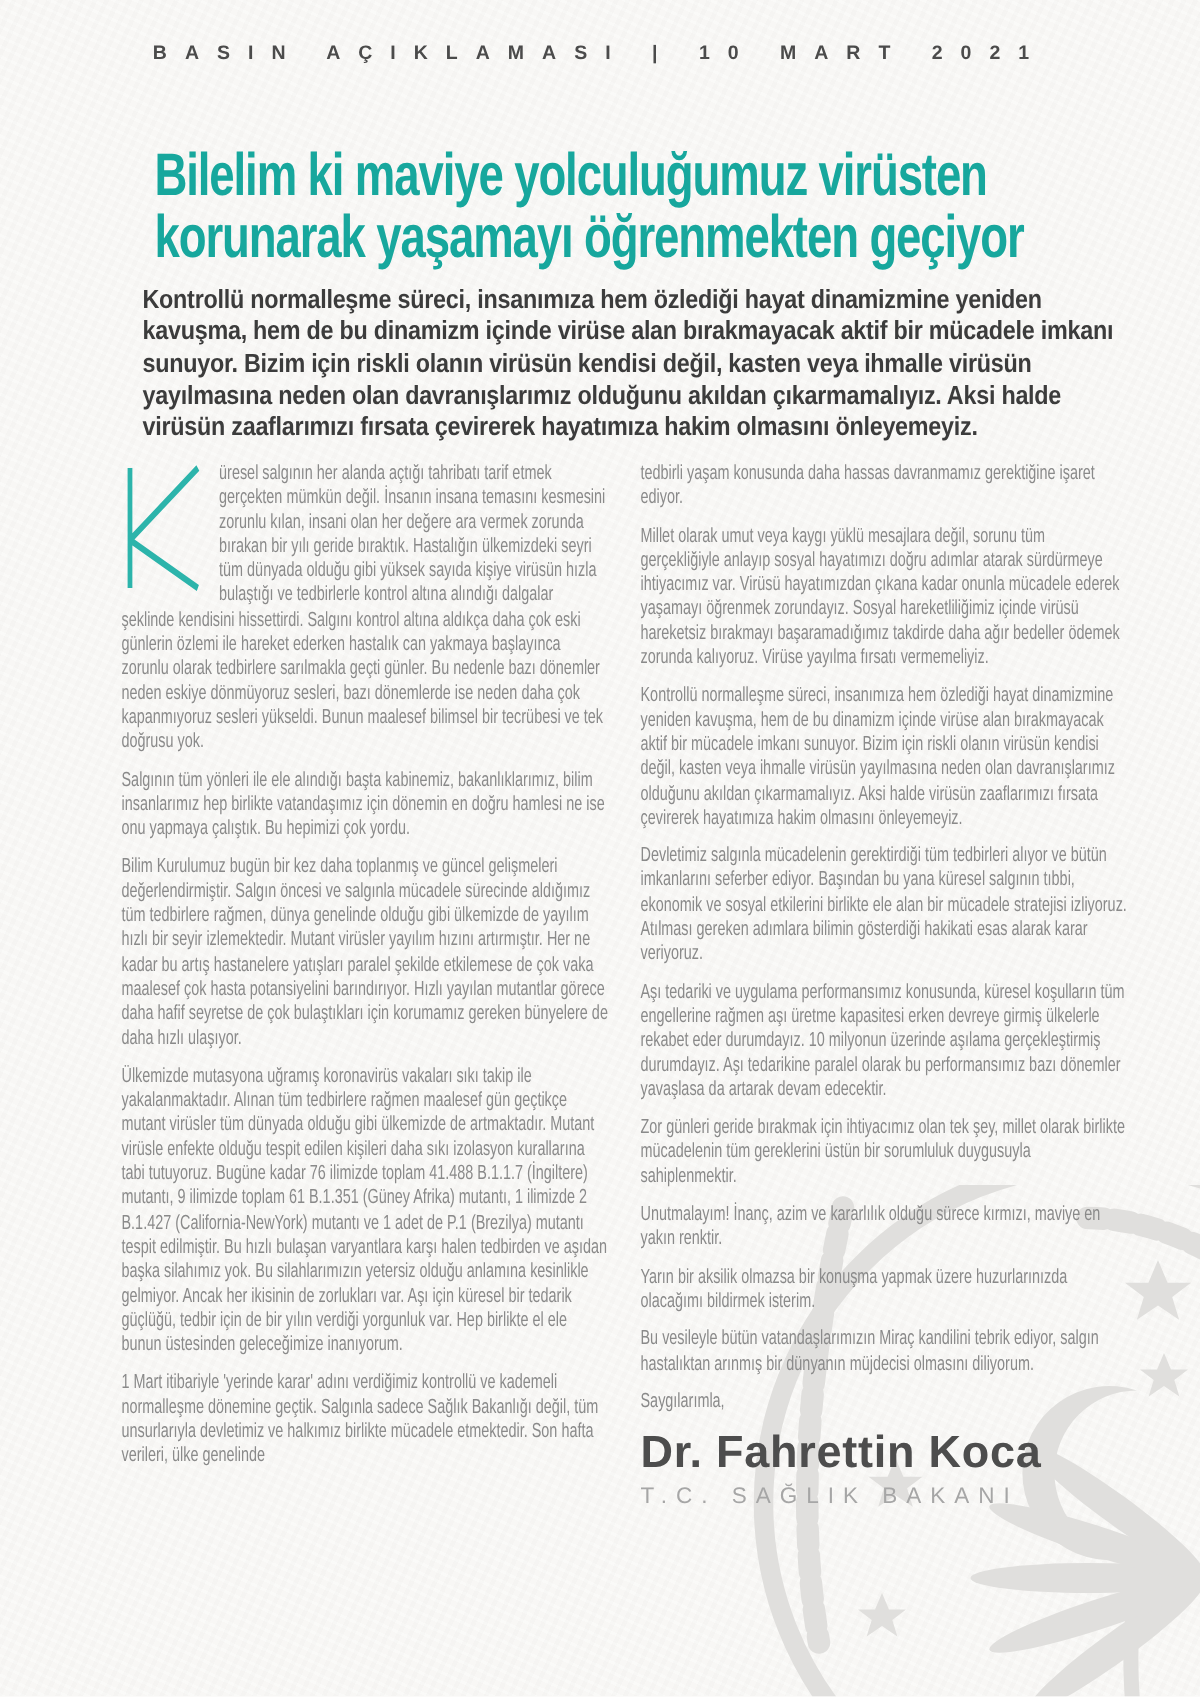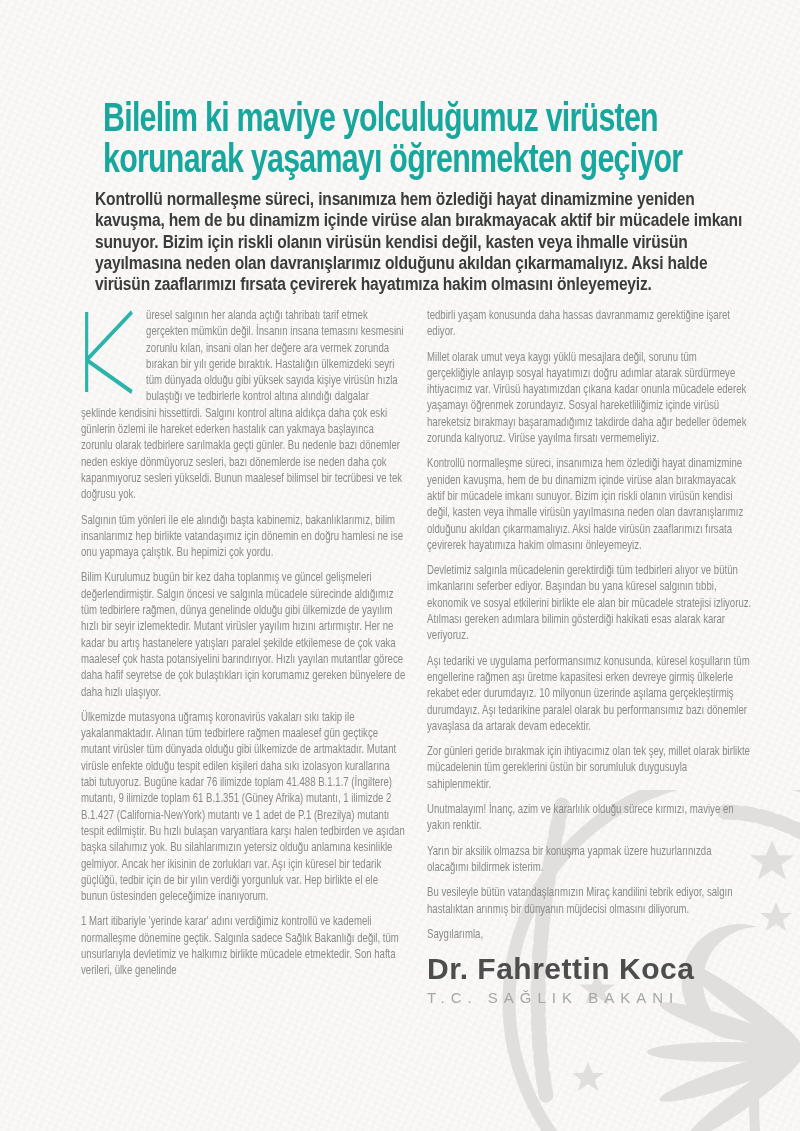--- a/index.html
+++ b/index.html
@@ -116,20 +116,21 @@
       <g transform="translate(307,262)">
         <ellipse cx="-78" cy="0" rx="72" ry="10" transform="rotate(-36)"></ellipse>
         <ellipse cx="-80" cy="0" rx="75" ry="10" transform="rotate(-18)"></ellipse>
         <ellipse cx="-82" cy="0" rx="78" ry="10"></ellipse>
         <ellipse cx="-80" cy="0" rx="75" ry="10" transform="rotate(18)"></ellipse>
         <ellipse cx="-78" cy="0" rx="72" ry="10" transform="rotate(36)"></ellipse>
       </g>
     </g>
   </svg>
 
+  <div class="header">BASIN AÇIKLAMASI | 10 MART 2021</div>
 
   <h1 class="title" style="margin:0;">
     <span>Bilelim ki maviye yolculuğumuz virüsten</span><br>
     <span>korunarak yaşamayı öğrenmekten geçiyor</span>
   </h1>
 
   <div class="intro">Kontrollü normalleşme süreci, insanımıza hem özlediği hayat dinamizmine yeniden kavuşma, hem de bu dinamizm içinde virüse alan bırakmayacak aktif bir mücadele imkanı sunuyor. Bizim için riskli olanın virüsün kendisi değil, kasten veya ihmalle virüsün yayılmasına neden olan davranışlarımız olduğunu akıldan çıkarmamalıyız. Aksi halde virüsün zaaflarımızı fırsata çevirerek hayatımıza hakim olmasını önleyemeyiz.</div>
 
   <div class="col-wrap col-left">
     <div class="col-scale">

